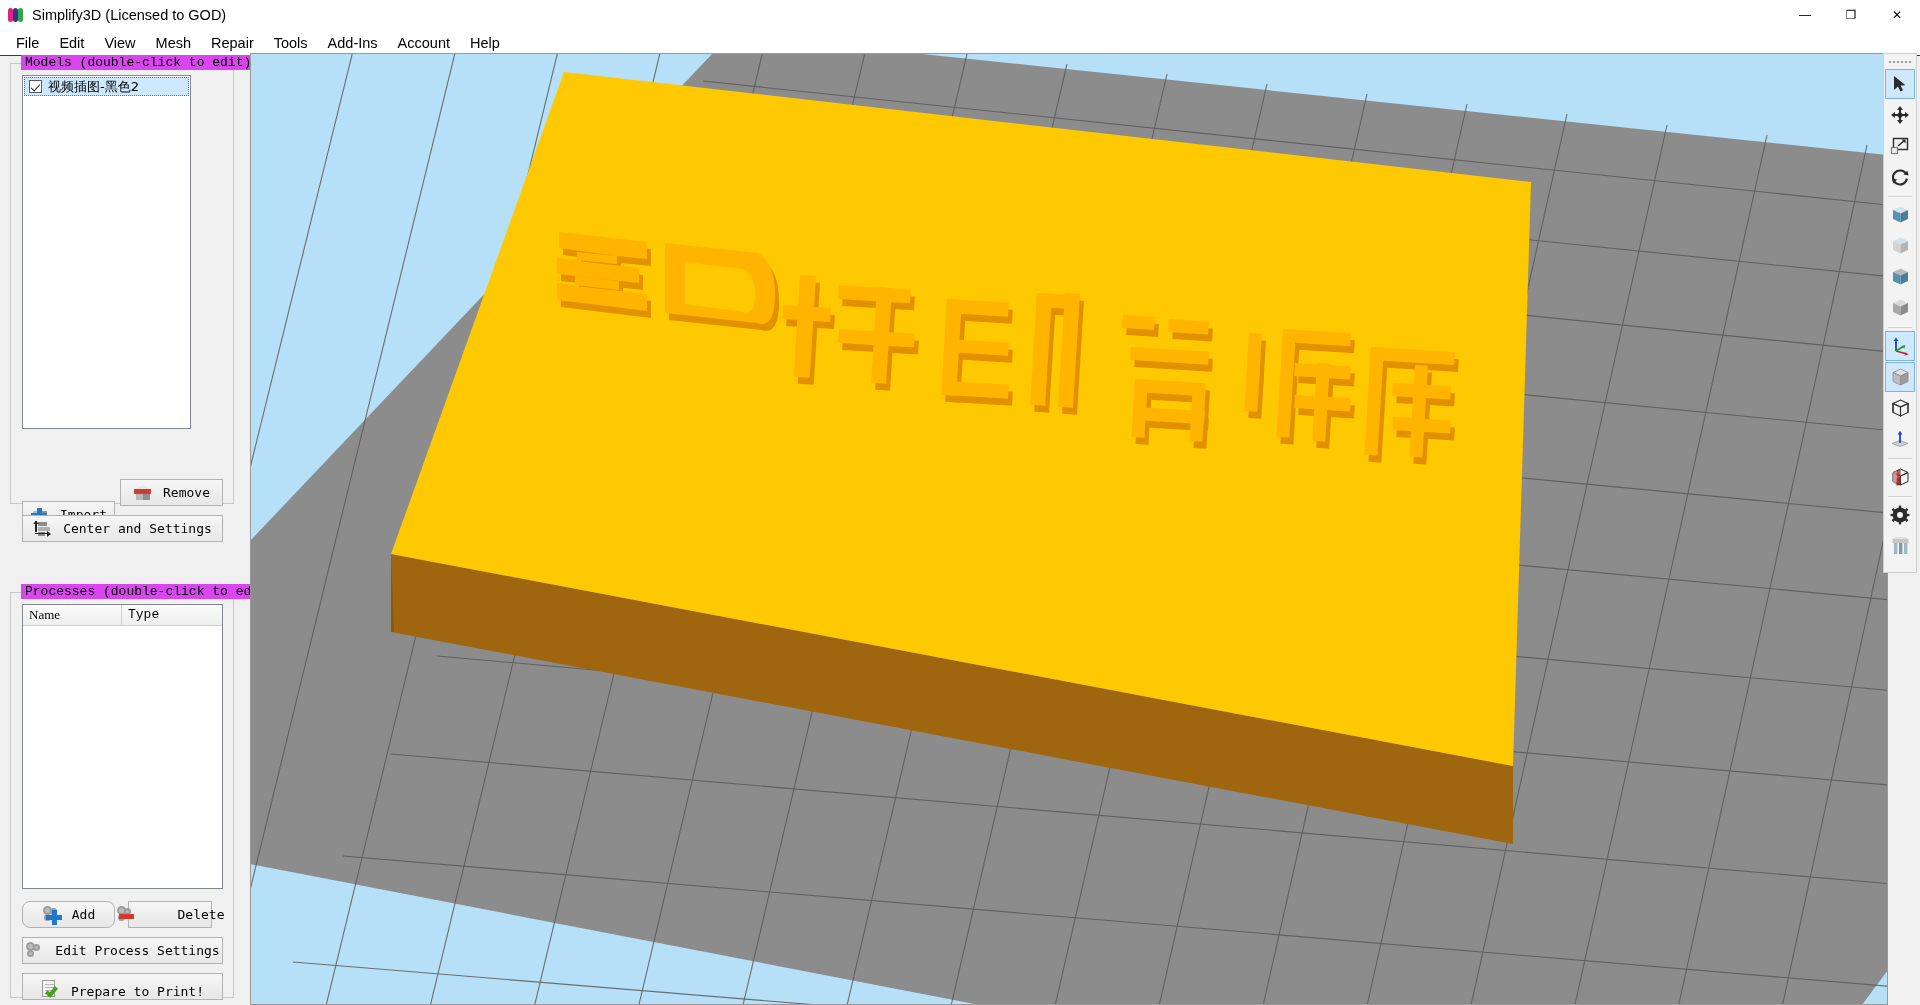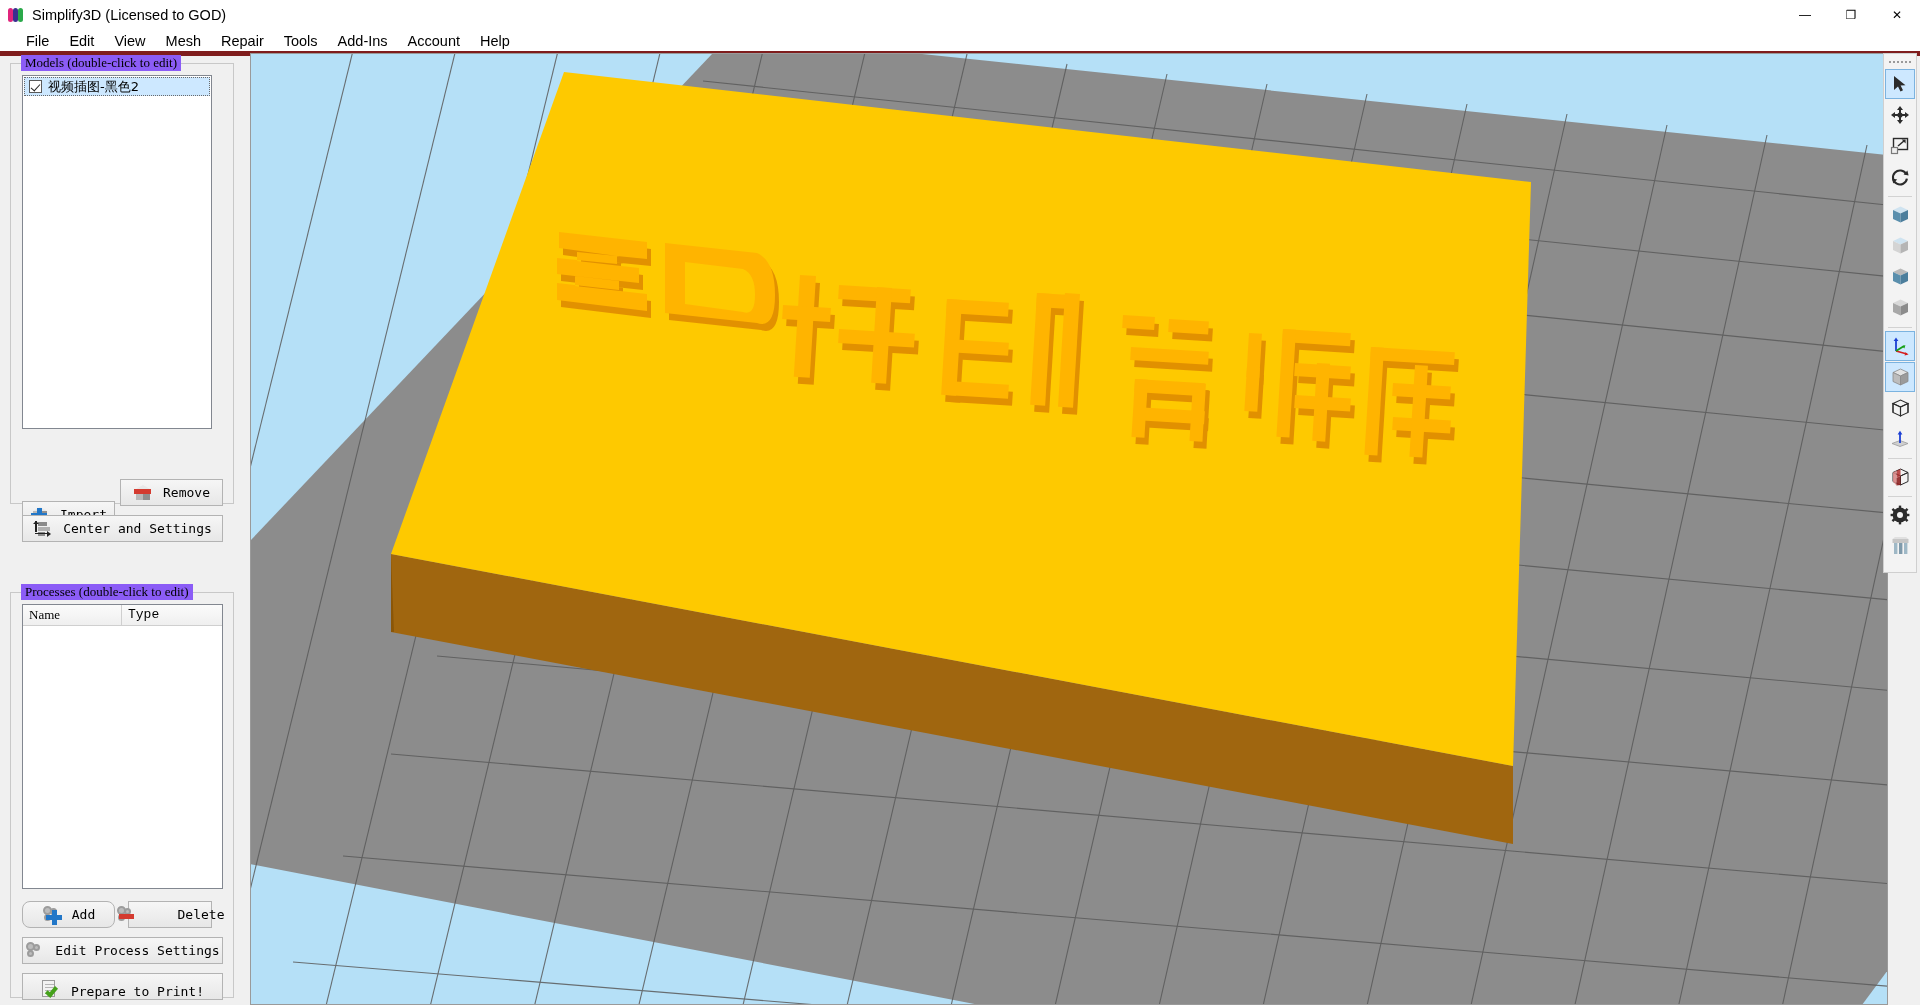--- a/index.html
+++ b/index.html
@@ -40,22 +40,22 @@
     width: 46px; height: 30px;
     display: flex; align-items: center; justify-content: center;
     color: #000; font-size: 12px;
   }
 
   
   #menubar {
     height: 26px; width: 100%;
     background: #ffffff;
     display: flex; align-items: center;
-    padding-left: 16px;
-    border-bottom: 5px solid #7f1d1d;
+    padding-left: 6px;
+    border-bottom: 1px solid #7f1d1d;
   }
   #menubar .mi {
     font-size: 14.5px; color: #000;
     padding: 3px 10px;
     white-space: nowrap;
   }
 
   
   #main {
     position: absolute; left: 0; top: 57px;
@@ -70,24 +70,24 @@
     background: #f0f0f0;
     font-family: "DejaVu Sans Mono", monospace;
   }
   .groupbox {
     position: absolute;
     border: 1px solid #c8c8c8;
     border-radius: 0;
   }
   .groupbox > .gb-title {
     position: absolute; top: -9px; left: 10px;
-    background: #8b5cf6;
+    background: #d946ef;
     padding: 0 4px;
     font-size: 13px; color: #000;
-    font-family: Liberation Serif, serif;
+    font-family: Liberation Mono, monospace;
     white-space: nowrap;
   }
   .listbox {
     background: #ffffff;
     border: 1px solid #828790;
     overflow: hidden;
   }
   .model-row {
     display: flex; align-items: center;
     height: 19px;
@@ -299,21 +299,21 @@
 </div>
 
 <div id="main">
 
   <div id="left-panel">
 
     <div class="groupbox" style="left:10px; top:6px; width:224px; height:441px;">
       <div class="gb-title">Models (double-click to edit)</div>
     </div>
 
-    <div class="listbox" style="position:absolute; left:22px; top:18px; width:190px; height:354px;">
+    <div class="listbox" style="position:absolute; left:22px; top:18px; width:169px; height:354px;">
       <div class="model-row">
         <span class="model-check"></span>
         <span class="model-label">视频插图-黑色2</span>
       </div>
     </div>
 
     <div class="s3dbtn" style="left:22px; top:444px; width:93px; height:27px;">
       <span class="ico">
         <span class="cube">
             <span class="top"></span>

